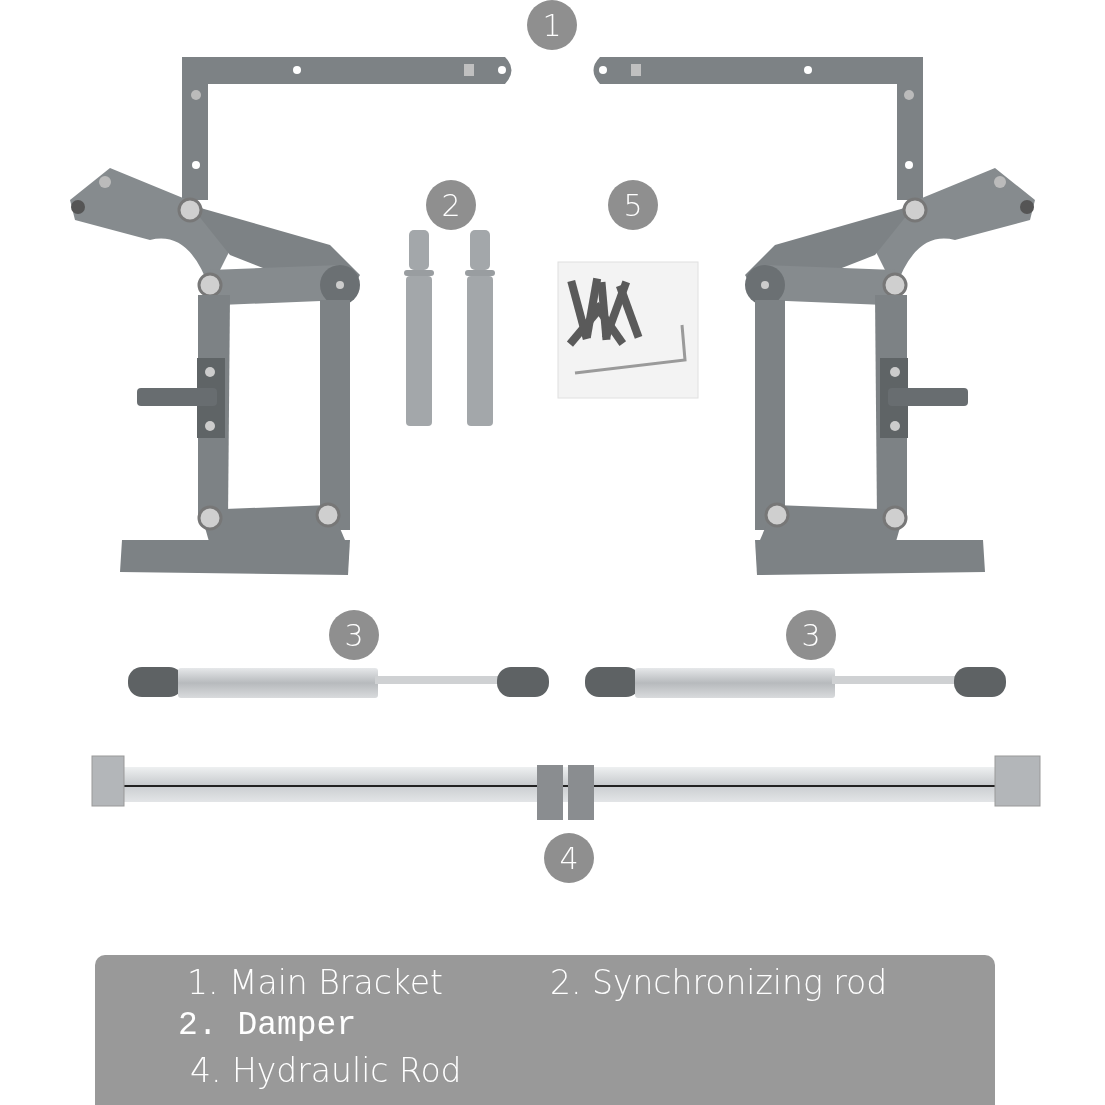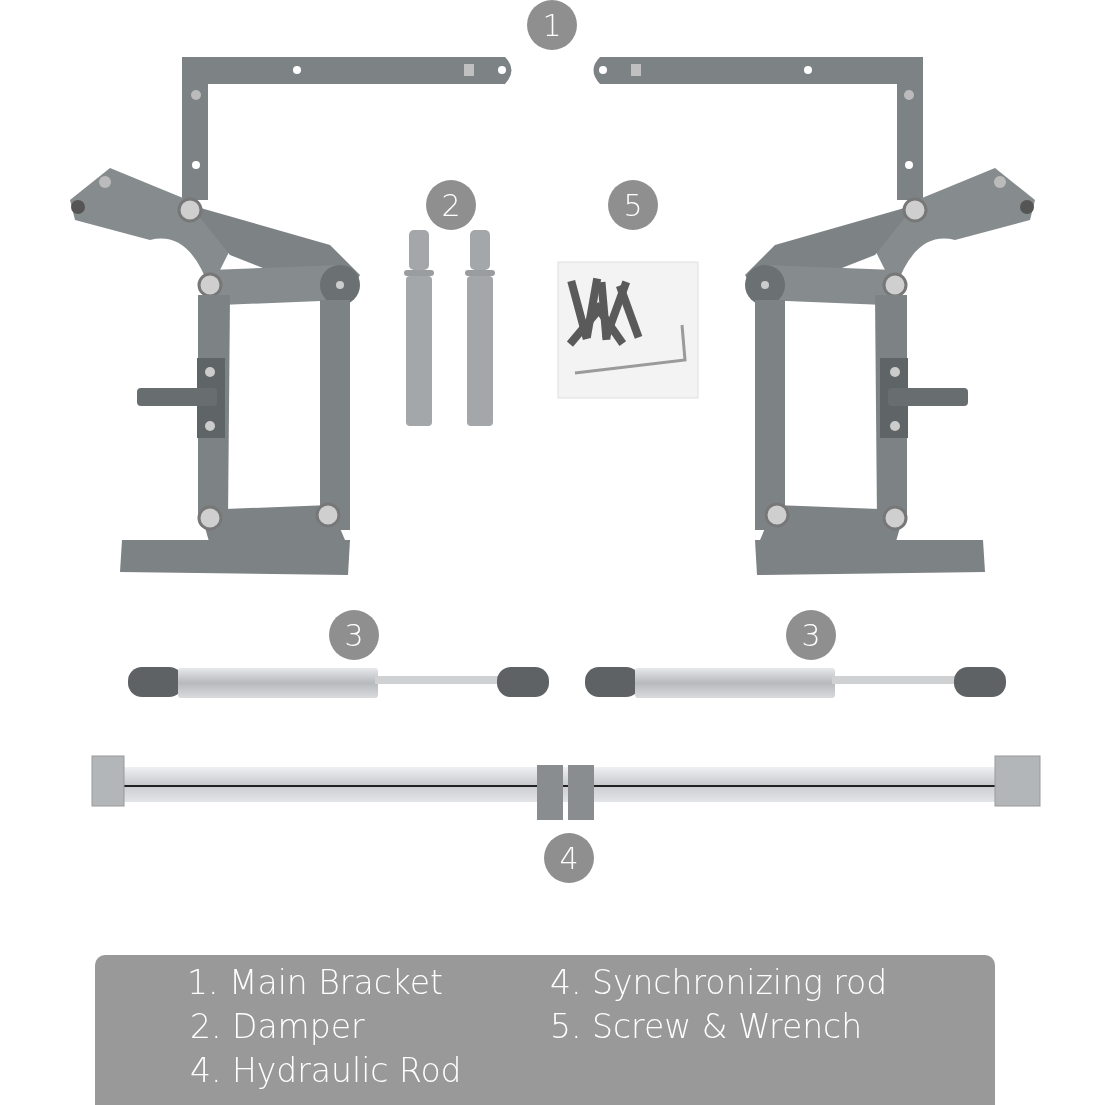--- a/index.html
+++ b/index.html
@@ -118,17 +118,16 @@
   <div class="badge" style="left:527px;top:0px;">1</div>
   <div class="badge" style="left:426px;top:180px;">2</div>
   <div class="badge" style="left:608px;top:180px;">5</div>
   <div class="badge" style="left:329px;top:610px;">3</div>
   <div class="badge" style="left:786px;top:610px;">3</div>
   <div class="badge" style="left:544px;top:833px;">4</div>
 </div>
 
 <div class="legend">
   <div class="item" style="left:92px;top:8px;">1. Main Bracket</div>
-  <div class="item" style="left:95px;top:52px;">2. Damper</div>
+  <div class="item" style="left:83px;top:52px;font-family:Liberation Mono, monospace;">2. Damper</div>
   <div class="item" style="left:95px;top:96px;">4. Hydraulic Rod</div>
-  <div class="item" style="left:455px;top:8px;">4. Synchronizing rod</div>
-  <div class="item" style="left:455px;top:52px;">5. Screw &amp; Wrench</div>
+  <div class="item" style="left:455px;top:8px;">2. Synchronizing rod</div>
 </div>
 
 </body></html>

